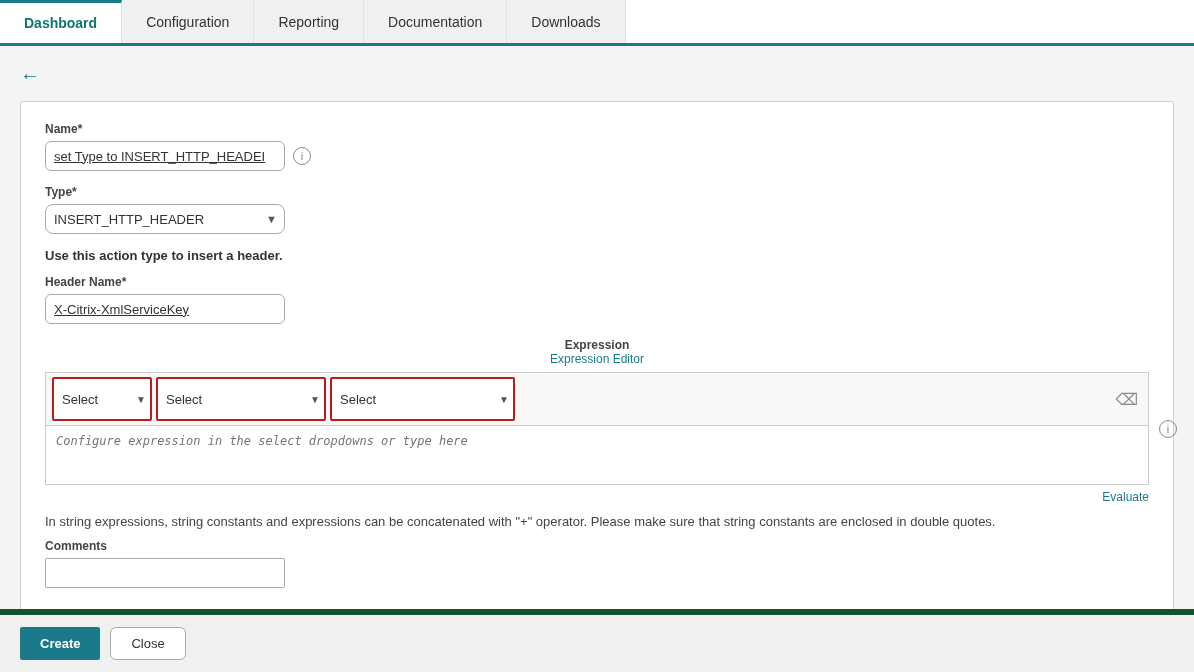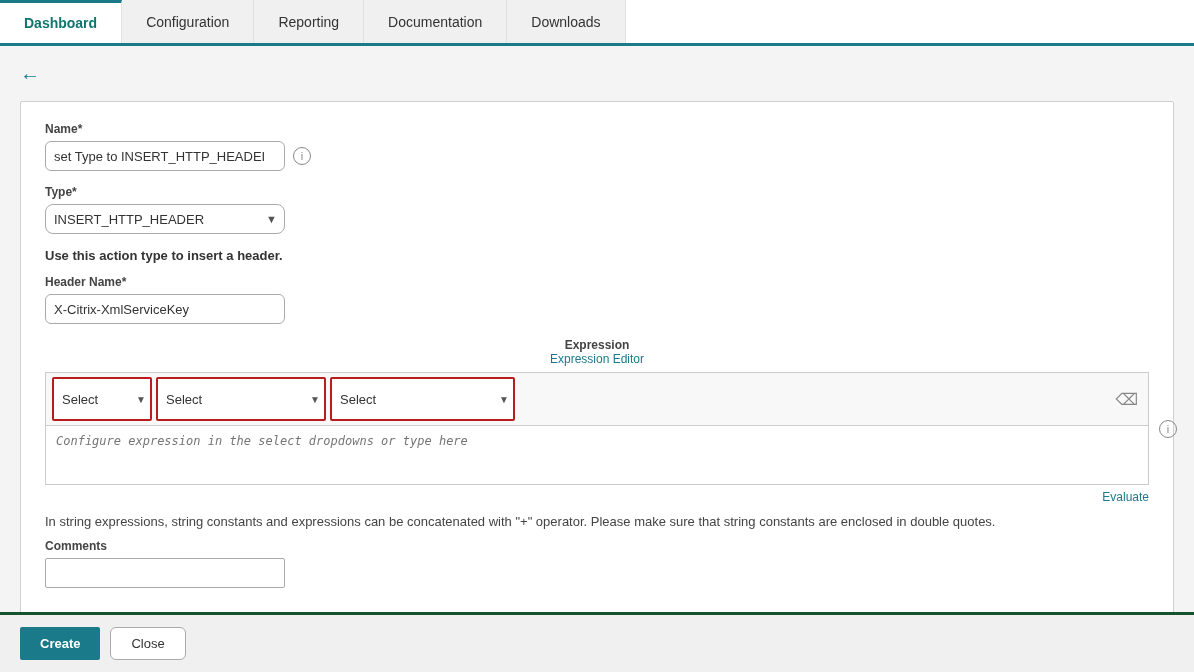--- a/index.html
+++ b/index.html
@@ -74,20 +74,21 @@
     }
     .form-input {
       width: 240px;
       height: 30px;
       border: 1px solid #aaa;
       border-radius: 6px;
       padding: 4px 8px;
       font-size: 13px;
       color: #333;
       background: #fff;
+      text-decoration: underline;
     }
 
     .name-row {
       display: flex;
       align-items: center;
       gap: 8px;
     }
     .info-icon {
       width: 18px;
       height: 18px;
@@ -268,21 +269,21 @@
       height: 30px;
       border: 1px solid #aaa;
       border-radius: 2px;
       padding: 4px 8px;
       font-size: 13px;
     }
 
     
     .bottom-bar {
       background: #f0f0f0;
-      border-top: 3px solid #14532d;
+      border-top: 6px solid #14532d;
       padding: 12px 20px;
       display: flex;
       gap: 10px;
       position: fixed;
       bottom: 0;
       left: 0;
       right: 0;
     }
     .btn-create {
       background: #1a7a8a;

